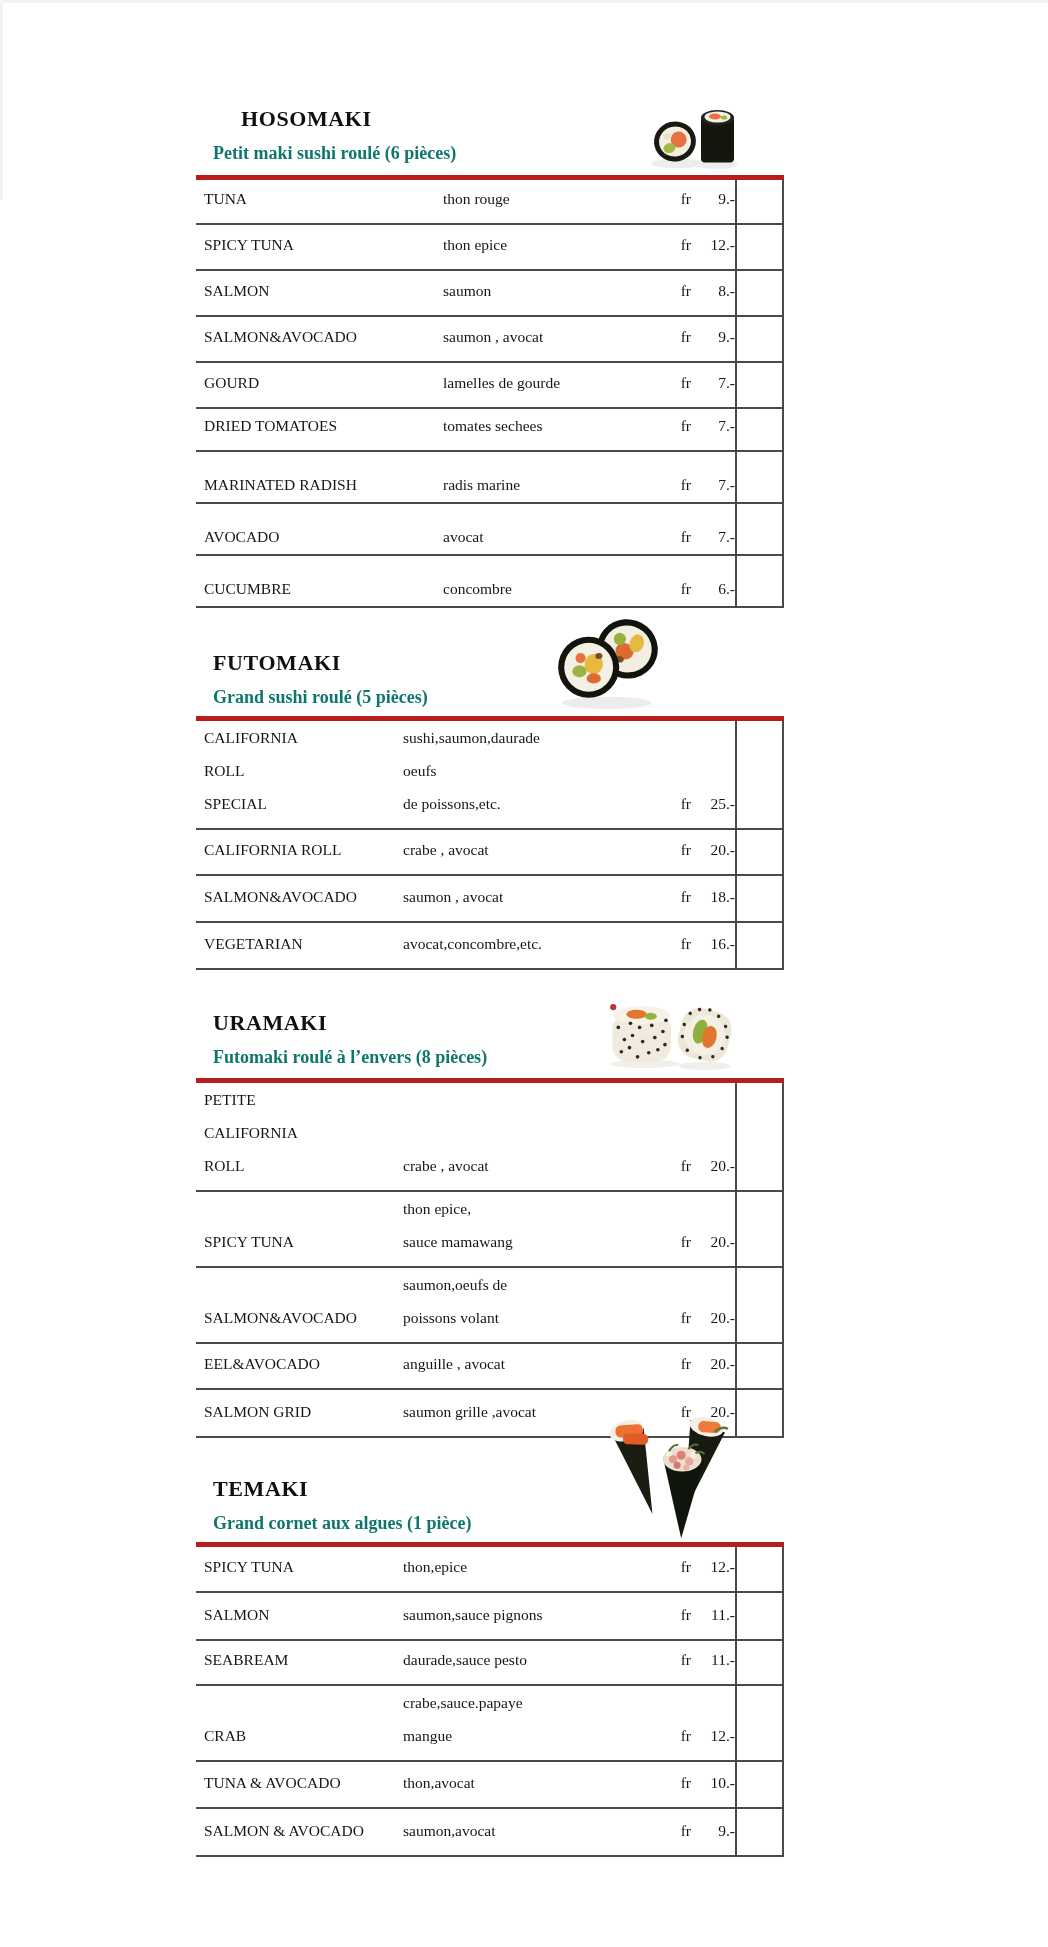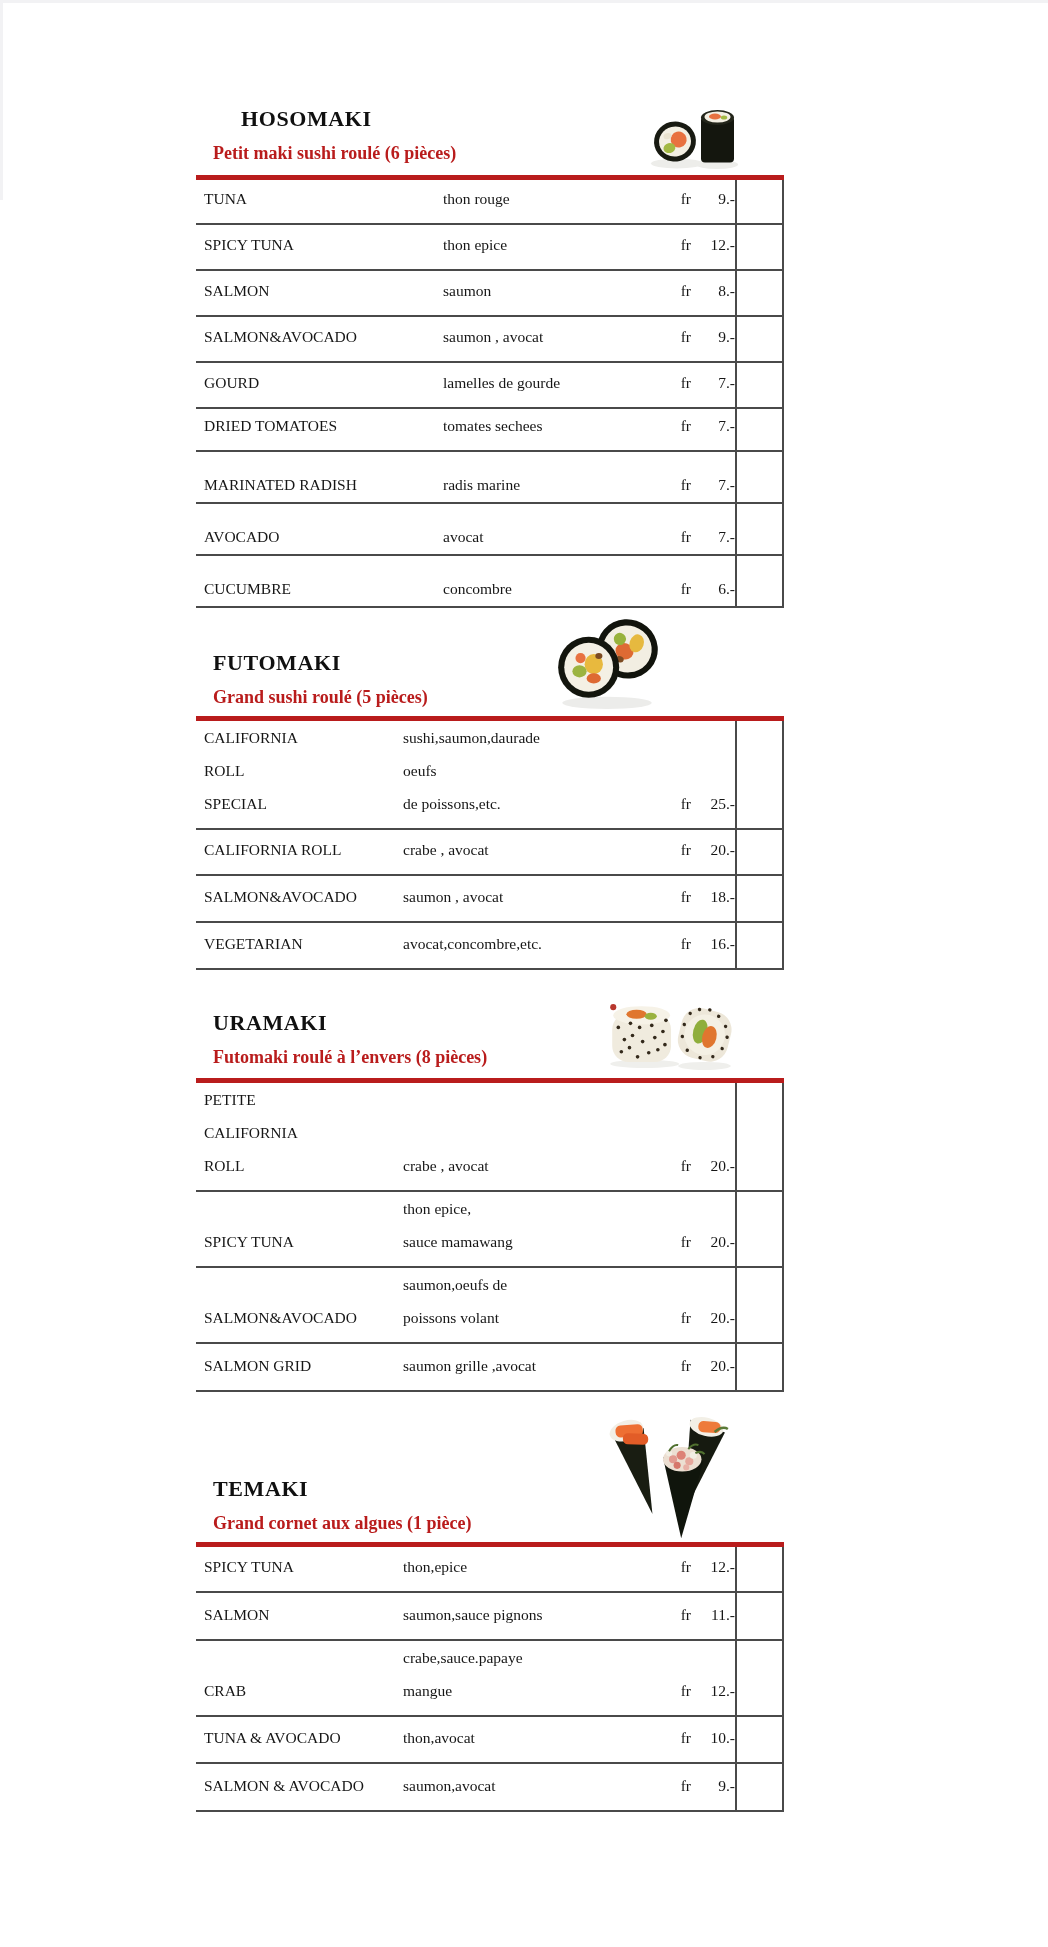--- a/index.html
+++ b/index.html
@@ -8,21 +8,21 @@
     font-family:"Liberation Serif", serif;color:#161616;
   }
   .page{position:absolute;inset:0;background:#ffffff;overflow:hidden;}
   .edge-top{position:absolute;left:0;top:0;width:100%;height:3px;background:#f2f2f4;}
   .edge-left{position:absolute;left:0;top:0;width:3px;height:200px;background:#f2f2f4;}
   .sec-title{
     position:absolute;font-size:22px;font-weight:700;letter-spacing:.6px;color:#101010;
     line-height:1.2;white-space:nowrap;
   }
   .sec-subtitle{
-    position:absolute;font-size:18px;font-weight:700;color:#b91c1c;
+    position:absolute;font-size:18px;font-weight:700;color:#0f766e;
     line-height:1.2;white-space:nowrap;
   }
   .photo{position:absolute;}
   .photo svg{display:block;width:100%;height:100%;}
   table.menu-table{
     position:absolute;border-collapse:collapse;table-layout:fixed;
     border-top:5px solid #b91c1c;
   }
   table.menu-table td{
     border-bottom:2px solid #4a4a4a;
@@ -415,20 +415,35 @@
             <div class="line">poissons volant</div>
           </td>
           <td class="cell-price">
             <div class="pw">
               <span class="cur">fr</span>
               <span class="amt">20.-</span>
             </div>
           </td>
           <td class="cell-empty"></td>
         </tr>
+        <tr class="menu-row" style="height: 46px;">
+          <td class="cell-name">
+            <div class="line">EEL&amp;AVOCADO</div>
+          </td>
+          <td class="cell-desc">
+            <div class="line">anguille , avocat</div>
+          </td>
+          <td class="cell-price">
+            <div class="pw">
+              <span class="cur">fr</span>
+              <span class="amt">20.-</span>
+            </div>
+          </td>
+          <td class="cell-empty"></td>
+        </tr>
         <tr class="menu-row" style="height: 48px;">
           <td class="cell-name">
             <div class="line">SALMON GRID</div>
           </td>
           <td class="cell-desc">
             <div class="line">saumon grille ,avocat</div>
           </td>
           <td class="cell-price">
             <div class="pw">
               <span class="cur">fr</span>
@@ -498,20 +513,35 @@
             <div class="line">saumon,sauce pignons</div>
           </td>
           <td class="cell-price">
             <div class="pw">
               <span class="cur">fr</span>
               <span class="amt">11.-</span>
             </div>
           </td>
           <td class="cell-empty"></td>
         </tr>
+        <tr class="menu-row" style="height: 45px;">
+          <td class="cell-name">
+            <div class="line">SEABREAM</div>
+          </td>
+          <td class="cell-desc">
+            <div class="line">daurade,sauce pesto</div>
+          </td>
+          <td class="cell-price">
+            <div class="pw">
+              <span class="cur">fr</span>
+              <span class="amt">11.-</span>
+            </div>
+          </td>
+          <td class="cell-empty"></td>
+        </tr>
         <tr class="menu-row" style="height: 74px;">
           <td class="cell-name">
             <div class="line">CRAB</div>
           </td>
           <td class="cell-desc">
             <div class="line">crabe,sauce.papaye</div>
             <div class="line">mangue</div>
           </td>
           <td class="cell-price">
             <div class="pw">

